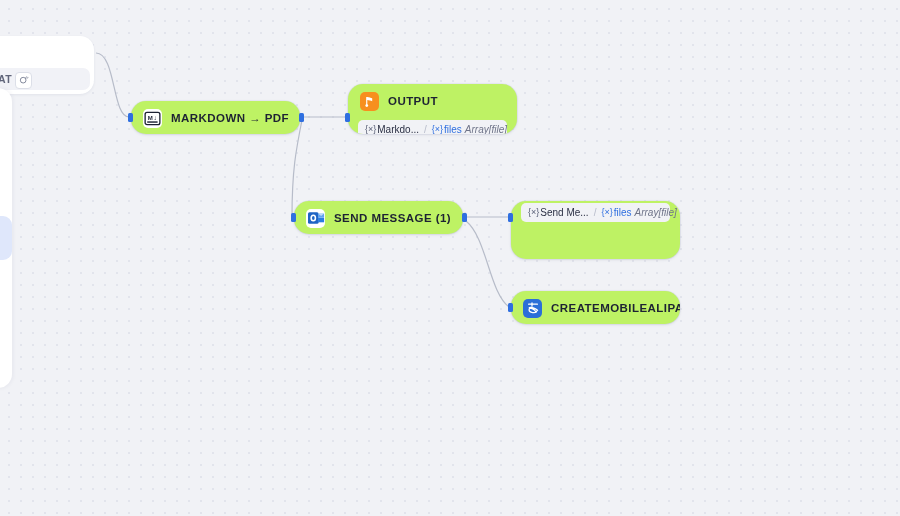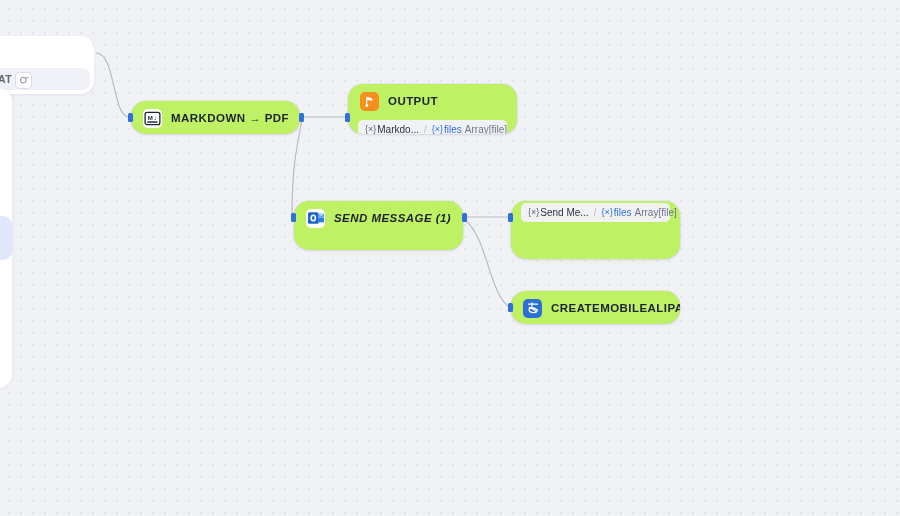--- a/index.html
+++ b/index.html
@@ -81,21 +81,21 @@
   .pill{
     display:inline-flex;align-items:center;height:19px;
     background:#f1f2f6;border-radius:5px;padding:0 7px;
     font-size:10px;white-space:nowrap;max-width:100%;box-sizing:border-box;
   }
   .pill .brace{color:#5a6077;font-size:9px;margin-right:1px;}
   .pill .brace-b{color:#2f6fe0;font-size:9px;margin-right:1px;}
   .pill .srcname{color:#2b3044;}
   .pill .sep{color:#b9bdcb;margin:0 5px;}
   .pill .field{color:#2f6fe0;font-weight:400;}
-  .pill .type{color:#6f7489;margin-left:3px;}
+  .pill .type{color:#6f7489;margin-left:3px;font-style:italic;}
   
   .port{
     position:absolute;width:5px;height:9px;background:#2f6fe0;border-radius:1.5px;
   }
 </style>
 </head>
 <body>
 
 <div id="canvas"></div>
 
@@ -154,21 +154,21 @@
       <span class="srcname">Markdo...</span>
       <span class="sep">/</span>
       <span class="brace-b">{×}</span>
       <span class="field">files</span>
       <span class="type">Array[file]</span>
     </div>
   </div>
 </div>
 <div class="port" style="left:345px;top:113px;"></div>
 
-<div class="node" id="node-send-message" style="left:294px;top:201px;width:169px;height:49px;font-style:italic;">
+<div class="node" id="node-send-message" style="left:294px;top:201px;width:169px;height:33px;">
   <div class="node-head">
     <div class="node-icon icon-outlook">
       <svg width="18" height="18" viewBox="0 0 18 18">
         <rect x="1" y="3.2" width="10.6" height="11.6" rx="1.6" fill="#1f64c4"></rect>
         <ellipse cx="6.3" cy="9" rx="2.9" ry="3.5" fill="#ffffff"></ellipse>
         <ellipse cx="6.3" cy="9" rx="1.35" ry="1.95" fill="#1f64c4"></ellipse>
         <rect x="11.1" y="4.6" width="6" height="4.2" fill="#60a3f0"></rect>
         <rect x="11.1" y="9" width="6" height="4.3" fill="#2a7de1"></rect>
         <path d="M11.1 4.6 L14.1 7 L17.1 4.6 Z" fill="#bcd9f8"></path>
       </svg>

